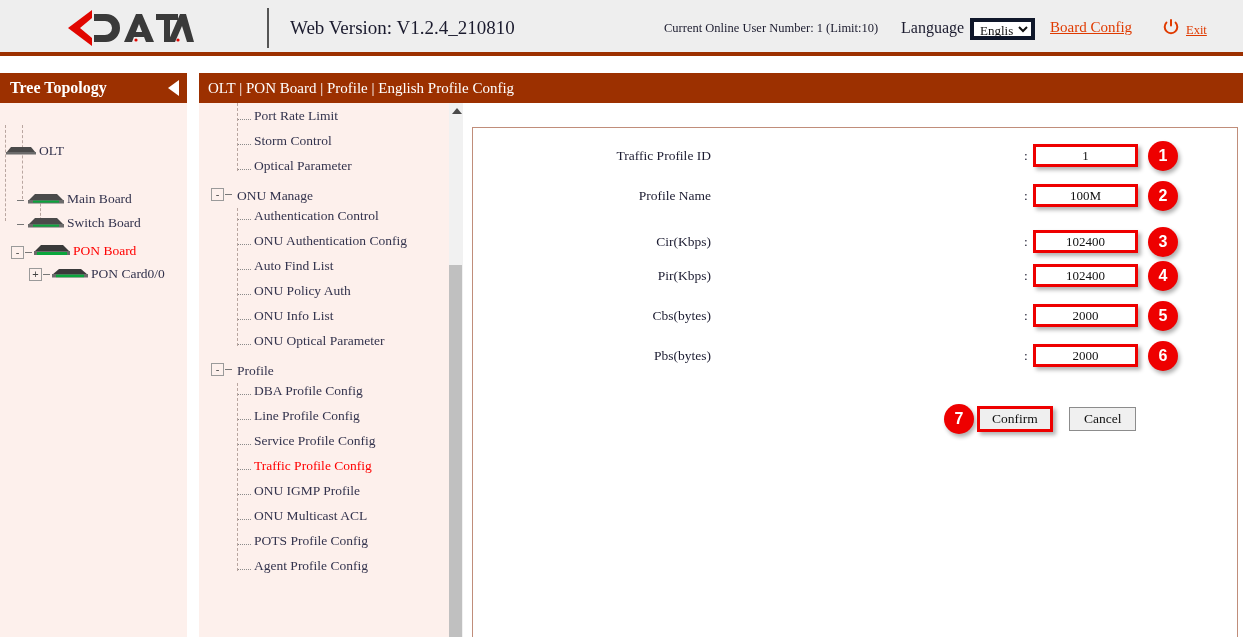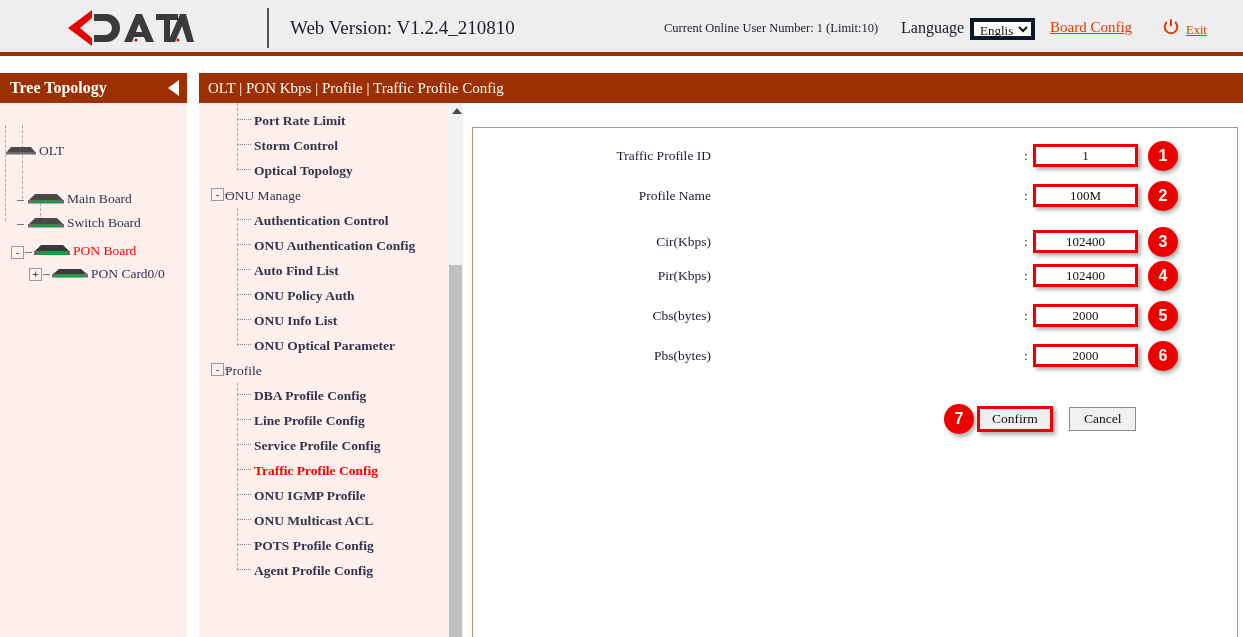--- a/index.html
+++ b/index.html
@@ -169,29 +169,28 @@
     border: 1px solid #9a9a9a;
     background: #fdf0ec;
     font-size: 11px; line-height: 11px;
     text-align: center; color: #444;
     font-family: "Liberation Sans", sans-serif;
   }
   .mgroup .gdash {
     position: absolute; left: 26px; top: 11px;
     width: 7px; border-top: 1px solid #777;
   }
-  .mgroup .glabel { margin-left: 26px; }
+  .mgroup .glabel { margin-left: 38px; }
   .mitem {
     position: relative;
     height: 25px;
-    display: flex; align-items: center;
+    display: flex; align-items: flex-start;
     font-size: 13.5px; color: #33334d;
     white-space: nowrap;
     cursor: pointer;
-    font-weight: bold;
   }
   .mitem .idash {
     position: absolute; left: 38px; top: 11px;
     width: 14px;
     border-top: 1px dotted #8a8a8a;
   }
   .mitem .ilabel { margin-left: 55px; }
   .mitem.active .ilabel { color: #ff0000; }
   .menu-vline {
     position: absolute; left: 38px;
@@ -395,38 +394,38 @@
         <rect x="1" y="6" width="36" height="3.5" fill="#6b6b6b"></rect>
         <rect x="5" y="6.6" width="28" height="2.6" fill="#0aa63c"></rect>
       </svg>
       <span class="tnode-label">PON Card0/0</span>
     </div>
   </div>
 </div>
 
 <div class="main">
 
-  <div class="breadcrumb">OLT | PON Kbps | Profile | Traffic Profile Config</div>
+  <div class="breadcrumb">OLT | PON Board | Profile | English Profile Config</div>
 
   <div class="menu-col">
     <div class="menu-inner" id="menu-inner">
         <div class="mitem">
           <span class="ilabel">Port Extend Config</span>
         </div>
         <div class="mitem">
           <span class="idash"></span>
           <span class="ilabel">Port Rate Limit</span>
         </div>
         <div class="mitem">
           <span class="idash"></span>
           <span class="ilabel">Storm Control</span>
         </div>
         <div class="mitem">
           <span class="idash"></span>
-          <span class="ilabel">Optical Topology</span>
+          <span class="ilabel">Optical Parameter</span>
         </div>
         <div class="mgroup">
           <span class="exp">-</span>
           <span class="gdash"></span>
           <span class="glabel">ONU Manage</span>
         </div>
         <div class="mitem">
           <span class="idash"></span>
           <span class="ilabel">Authentication Control</span>
         </div>

